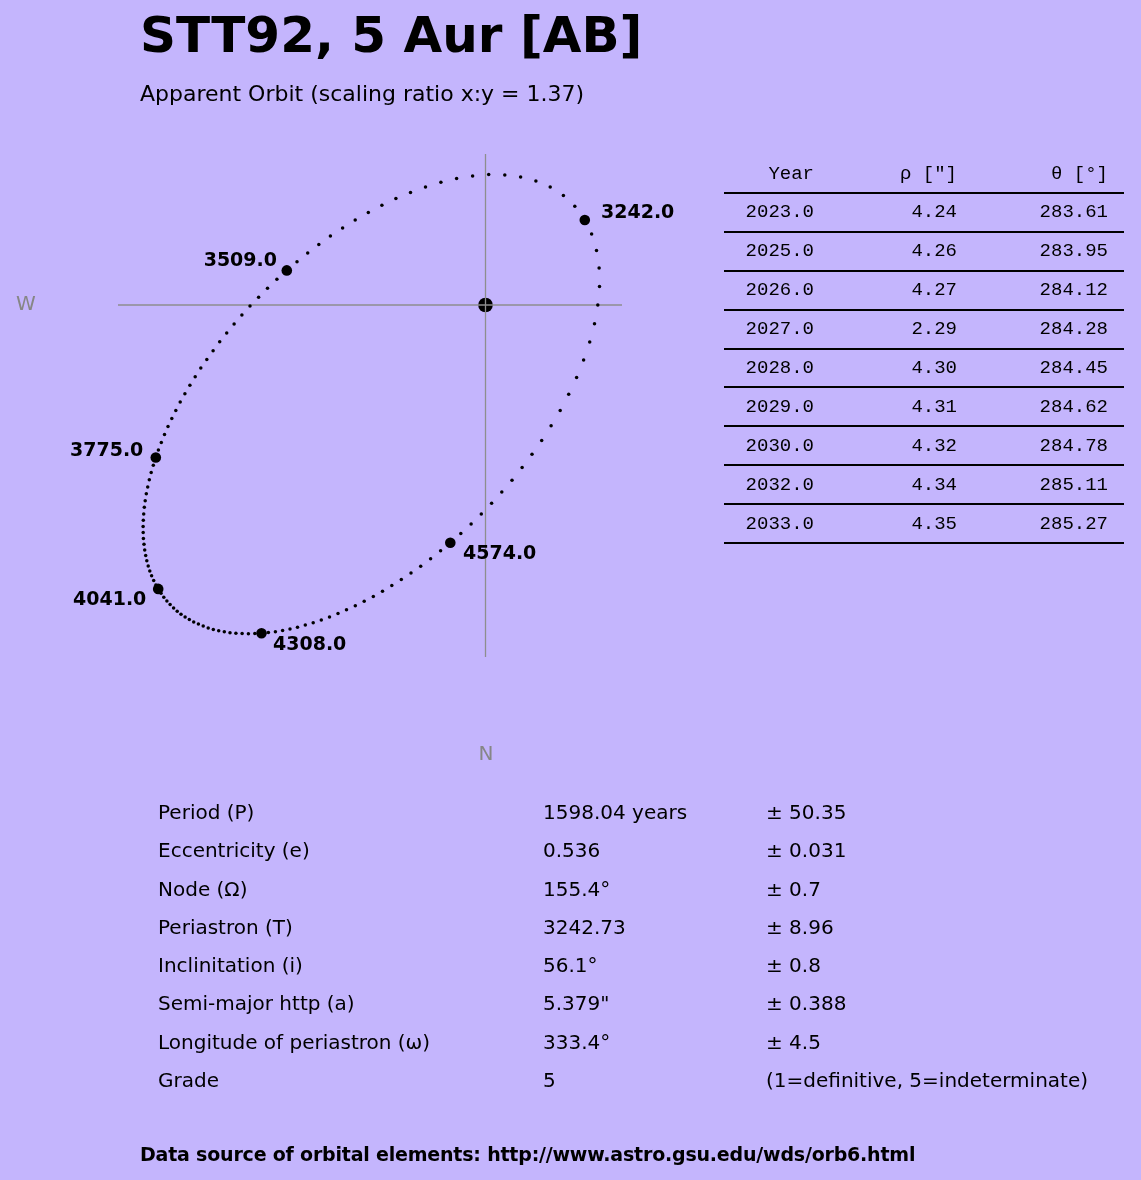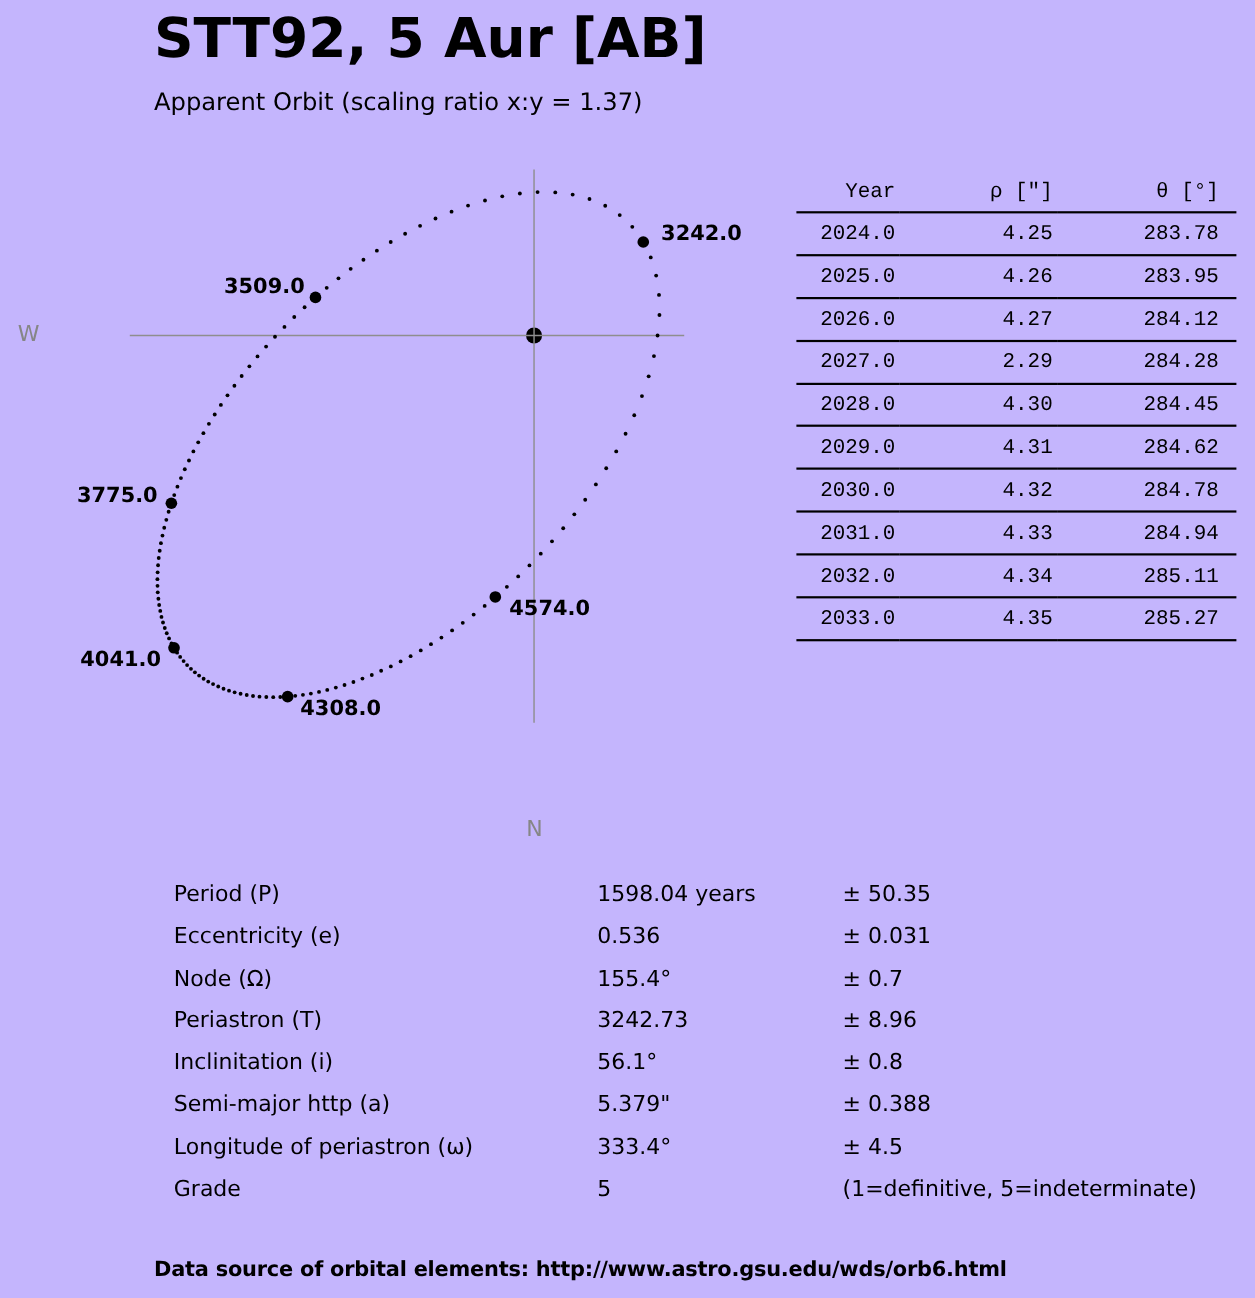--- a/index.html
+++ b/index.html
@@ -213,23 +213,23 @@
   <table class="eph-table">
     <thead>
       <tr>
         <th class="col-year">Year</th>
         <th class="col-rho">ρ ["]</th>
         <th class="col-theta">θ [°]</th>
       </tr>
     </thead>
     <tbody id="eph-body">
         <tr>
-          <td>2024.0</td>
-          <td>4.25</td>
-          <td>283.78</td>
+          <td>2023.0</td>
+          <td>4.24</td>
+          <td>283.61</td>
         </tr>
         <tr>
           <td>2025.0</td>
           <td>4.26</td>
           <td>283.95</td>
         </tr>
         <tr>
           <td>2026.0</td>
           <td>4.27</td>
           <td>284.12</td>
@@ -248,25 +248,20 @@
           <td>2029.0</td>
           <td>4.31</td>
           <td>284.62</td>
         </tr>
         <tr>
           <td>2030.0</td>
           <td>4.32</td>
           <td>284.78</td>
         </tr>
         <tr>
-          <td>2031.0</td>
-          <td>4.33</td>
-          <td>284.94</td>
-        </tr>
-        <tr>
           <td>2032.0</td>
           <td>4.34</td>
           <td>285.11</td>
         </tr>
         <tr>
           <td>2033.0</td>
           <td>4.35</td>
           <td>285.27</td>
         </tr>
       </tbody>

